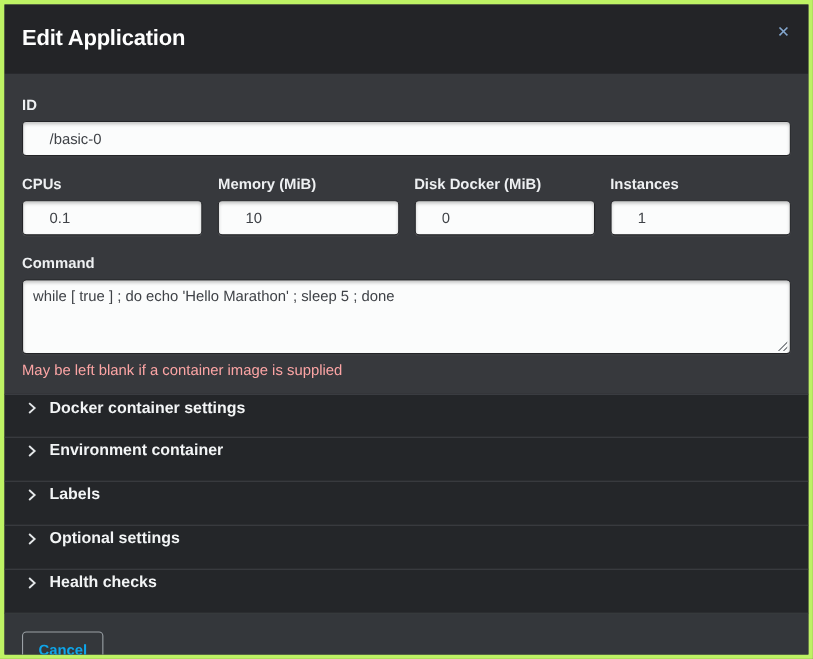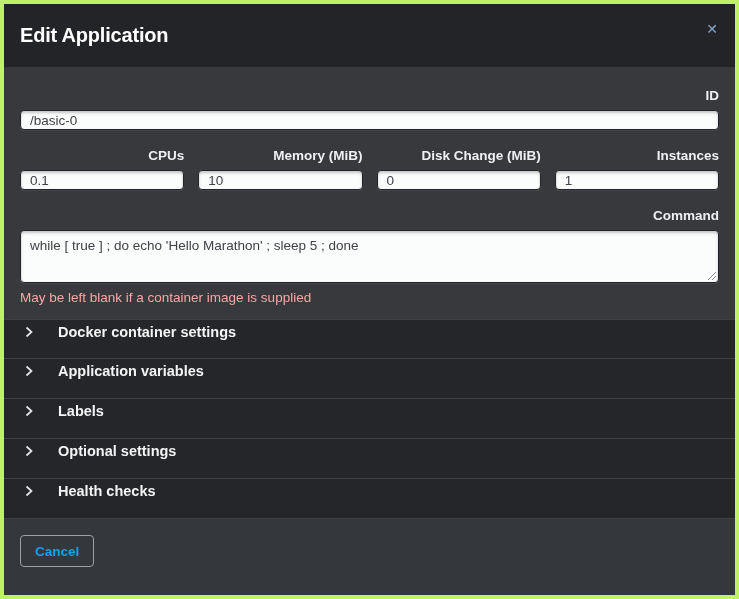--- a/index.html
+++ b/index.html
@@ -52,36 +52,35 @@
   .modal-form {
     padding: 21px 16px 14px 16px;
     background: #37393d;
   }
   .field-label {
     display: block;
     font-size: 13.5px;
     font-weight: 700;
     color: #eef0f2;
     margin-bottom: 7px;
-    text-align: right;
   }
   .text-input, .text-area {
     width: 100%;
     background: #fbfcfc;
     border: 1px solid #232427;
     border-radius: 4px;
     color: #3f4247;
     font-size: 13.5px;
     font-family: inherit;
     box-shadow: inset 0 2px 3px rgba(0,0,0,0.22), 0 1px 0 rgba(255,255,255,0.07);
     outline: none;
   }
-  .text-input { height: 20px; padding: 0 9px; }
+  .text-input { height: 32px; padding: 0 24px; }
   .text-area {
-    height: 53px;
+    height: 68px;
     padding: 6px 9px;
     resize: none;
     line-height: 1.35;
     display: block;
   }
   .field-row {
     display: grid;
     grid-template-columns: repeat(4, 1fr);
     gap: 14px;
     margin-top: 18px;
@@ -103,21 +102,21 @@
     font-size: 13.5px;
     color: #fca5a5;
   }
 
   
   .accordion { background: #242629; }
   .accordion-row {
     height: 40px;
     display: flex;
     align-items: center;
-    gap: 24px;
+    gap: 11px;
     padding: 0 16px 15px 20px;
     border-bottom: 1px solid #3d4044;
     cursor: pointer;
   }
   .accordion-row:first-child { border-top: 1px solid #3d4044; }
   .chevron {
     width: 10px; height: 12px;
     display: inline-flex;
     color: #e4e7e9;
     flex: 0 0 auto;
@@ -181,21 +180,21 @@
     <div class="field-row">
       <div class="field-group">
         <label class="field-label">CPUs</label>
         <input class="text-input" type="text" value="0.1" style="">
       </div>
       <div class="field-group">
         <label class="field-label">Memory (MiB)</label>
         <input class="text-input" type="text" value="10" style="">
       </div>
       <div class="field-group">
-        <label class="field-label">Disk Change (MiB)</label>
+        <label class="field-label">Disk Docker (MiB)</label>
         <input class="text-input" type="text" value="0" style="">
       </div>
       <div class="field-group">
         <label class="field-label">Instances</label>
         <input class="text-input" type="text" value="1" style="">
       </div>
     </div>
 
     <div class="field-group field-group-command">
       <label class="field-label">Command</label>
@@ -218,21 +217,21 @@
       </span>
       <span class="accordion-label">Docker container settings</span>
     </div>
 
     <div class="accordion-row">
       <span class="chevron">
         <svg viewBox="0 0 10 12">
             <path d="M2.5 1.5 L7.5 6 L2.5 10.5" fill="none" stroke="currentColor" stroke-width="1.7"></path>
           </svg>
       </span>
-      <span class="accordion-label">Application variables</span>
+      <span class="accordion-label">Environment container</span>
     </div>
 
     <div class="accordion-row">
       <span class="chevron">
         <svg viewBox="0 0 10 12">
             <path d="M2.5 1.5 L7.5 6 L2.5 10.5" fill="none" stroke="currentColor" stroke-width="1.7"></path>
           </svg>
       </span>
       <span class="accordion-label">Labels</span>
     </div>

